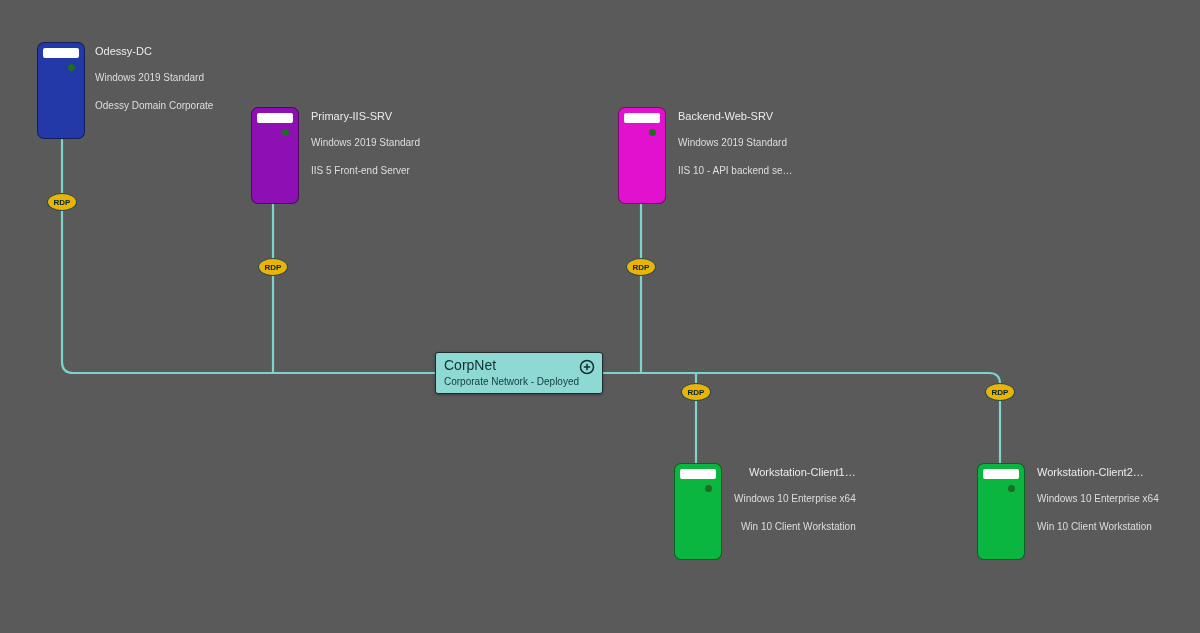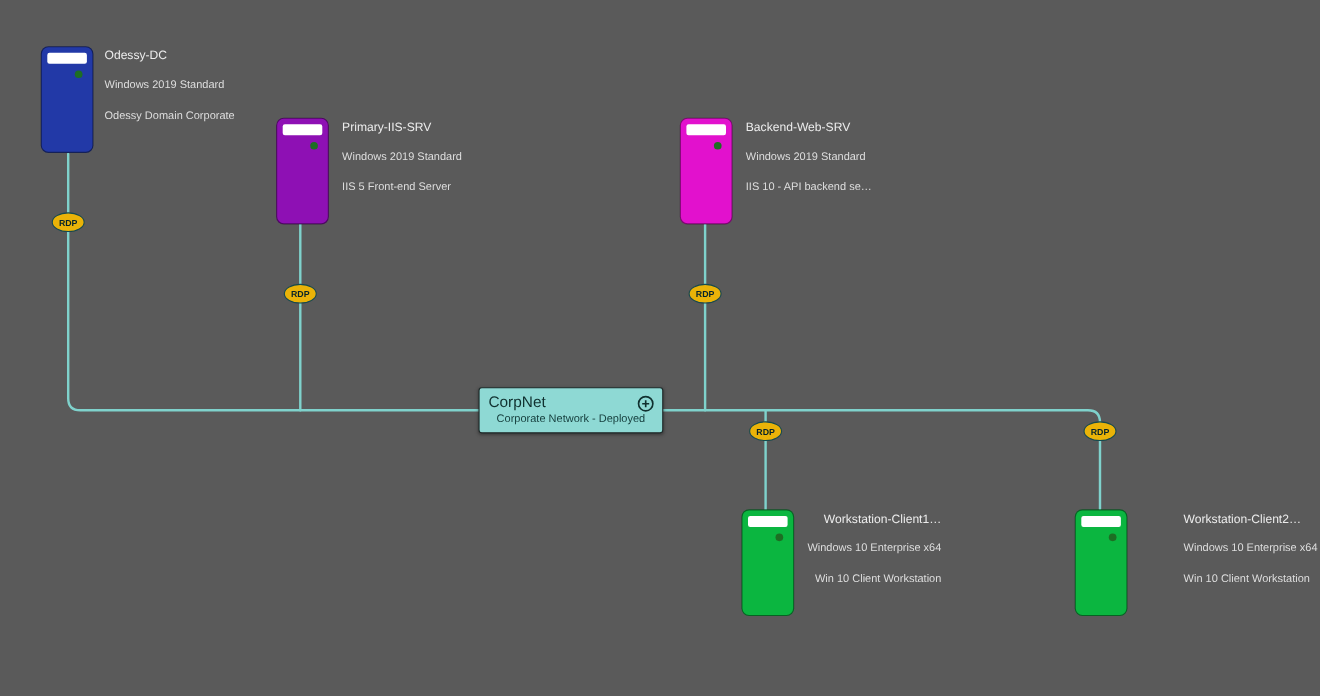--- a/index.html
+++ b/index.html
@@ -93,39 +93,38 @@
     font-size: 14px;
     line-height: 17px;
     color: #10302f;
     margin: 0;
   }
   .net-sub {
     font-size: 10px;
     line-height: 12px;
     color: #17403f;
     margin: 2px 0 0 0;
-    text-align: center;
   }
   .net-plus {
     position: absolute;
     right: 7px; top: 6px;
     width: 16px; height: 16px;
     cursor: pointer;
   }
   
   #node-odessy         { left: 37px;  top: 42px;  }
   #node-odessy  .node-text { left: 58px; top: 0; }
   #node-primary        { left: 251px; top: 107px; }
   #node-primary .node-text { left: 60px; top: 0; }
   #node-backend        { left: 618px; top: 107px; }
   #node-backend .node-text { left: 60px; top: 0; }
   #node-ws1            { left: 674px; top: 463px; }
   #node-ws1     .node-text { left: 60px; top: 0; text-align: right; }
   #node-ws2            { left: 977px; top: 463px; }
-  #node-ws2     .node-text { left: 60px; top: 0; margin-left: 39px; }
+  #node-ws2     .node-text { left: 60px; top: 0; }
   
   #badge-0 { left: 47px;  top: 193px; }
   #badge-1 { left: 258px; top: 258px; }
   #badge-2 { left: 626px; top: 258px; }
   #badge-3 { left: 681px; top: 383px; }
   #badge-4 { left: 985px; top: 383px; }
 </style>
 </head>
 <body>
 

